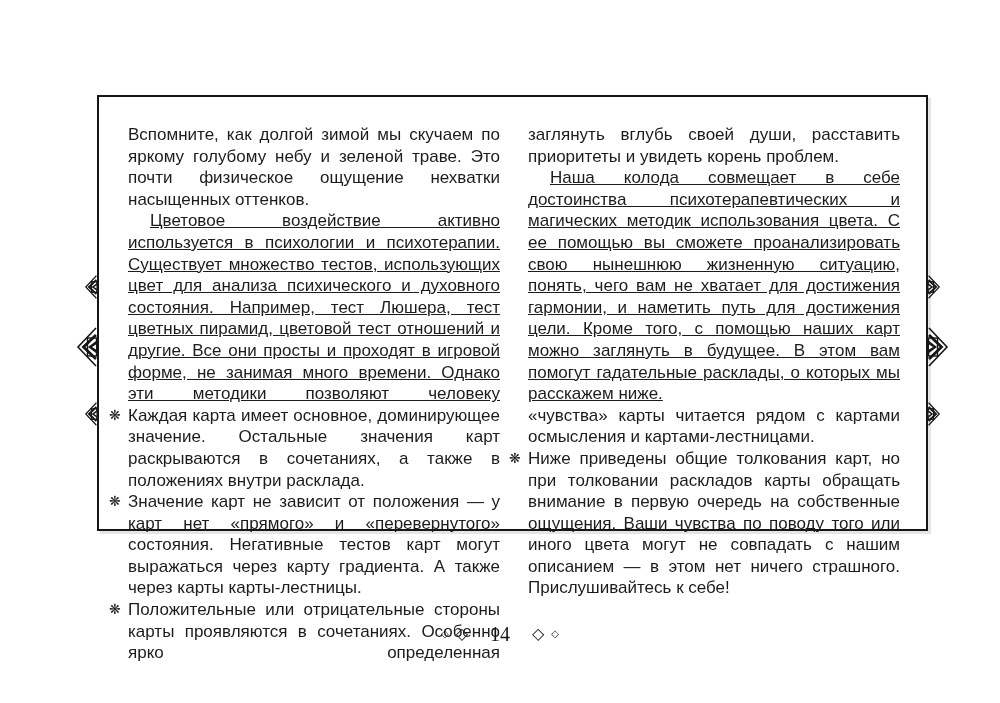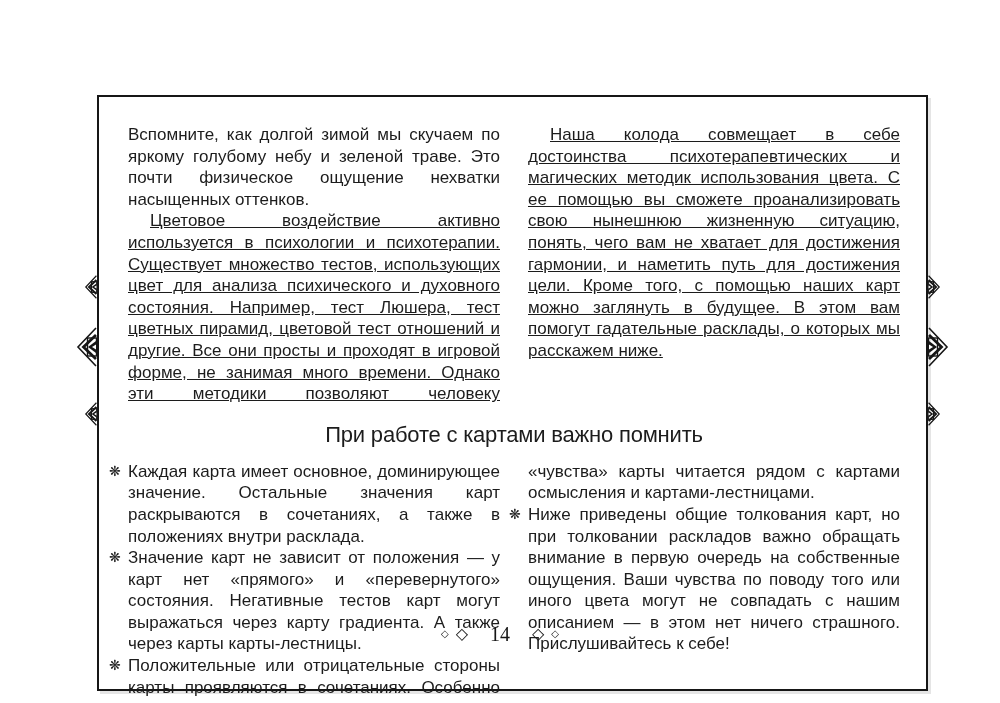--- a/index.html
+++ b/index.html
@@ -15,21 +15,21 @@
     font-family: "Liberation Sans", sans-serif;
     color: #1c1c1c;
     -webkit-hyphens: auto;
     hyphens: auto;
   }
   .frame {
     position: absolute;
     left: 97px;
     top: 95px;
     width: 831px;
-    height: 596px;
+    height: 436px;
     border: 2.5px solid #161616;
     box-sizing: border-box;
     background: #ffffff;
     box-shadow: 3px 3px 0 rgba(0,0,0,0.10);
   }
   .content {
     padding: 27px 26px 0 29px;
   }
   .cols {
     display: flex;
@@ -155,46 +155,46 @@
   </span>
 
   <div class="content">
 
     <div class="cols">
       <div class="col">
         <p class="para">Вспомните, как долгой зимой мы скучаем по яркому голубому небу и зеленой траве. Это почти физическое ощущение нехватки насыщенных оттенков.</p>
         <p class="para indent cont-last">Цветовое воздействие активно используется в психологии и психотерапии. Существует множество тестов, использующих цвет для анализа психического и духовного состояния. Например, тест Люшера, тест цветных пирамид, цветовой тест отношений и другие. Все они просты и проходят в игровой форме, не занимая много времени. Однако эти методики позволяют человеку</p>
       </div>
       <div class="col">
+        <p class="para">заглянуть вглубь своей души, расставить приоритеты и увидеть корень проблем.</p>
         <p class="para indent">Наша колода совмещает в себе достоинства психотерапевтических и магических методик использования цвета. С ее помощью вы сможете проанализировать свою нынешнюю жизненную ситуацию, понять, чего вам не хватает для достижения гармонии, и наметить путь для достижения цели. Кроме того, с помощью наших карт можно заглянуть в будущее. В этом вам помогут гадательные расклады, о которых мы расскажем ниже.</p>
       </div>
     </div>
 
-    <h2 class="heading">При работе с картами важно помнить</h2>
 
     <div class="cols">
       <div class="col">
         <div class="bullet-item">
           <span class="bullet-marker">❋</span>
           <span class="bullet-text">Каждая карта имеет основное, доминирующее значение. Остальные значения карт раскрываются в сочетаниях, а также в положениях внутри расклада.</span>
         </div>
         <div class="bullet-item">
           <span class="bullet-marker">❋</span>
           <span class="bullet-text">Значение карт не зависит от положения — у карт нет «прямого» и «перевернутого» состояния. Негативные тестов карт могут выражаться через карту градиента. А также через карты карты-лестницы.</span>
         </div>
         <div class="bullet-item">
           <span class="bullet-marker">❋</span>
           <span class="bullet-text cont-last">Положительные или отрицательные стороны карты проявляются в сочетаниях. Особенно ярко определенная</span>
         </div>
       </div>
       <div class="col">
         <p class="para">«чувства» карты читается рядом с картами осмысления и картами-лестницами.</p>
         <div class="bullet-item">
           <span class="bullet-marker">❋</span>
-          <span class="bullet-text">Ниже приведены общие толкования карт, но при толковании раскладов важно обращать внимание в первую очередь на собственные ощущения. Ваши чувства по поводу того или иного цвета могут не совпадать с нашим описанием — в этом нет ничего страшного. Прислушивайтесь к себе!</span>
+          <span class="bullet-text">Ниже приведены общие толкования карт, но при толковании раскладов карты обращать внимание в первую очередь на собственные ощущения. Ваши чувства по поводу того или иного цвета могут не совпадать с нашим описанием — в этом нет ничего страшного. Прислушивайтесь к себе!</span>
         </div>
       </div>
     </div>
 
   </div>
 </div>
 
 <div class="footer">
   <span class="d-small">◇</span>
   <span class="d-large">◇</span>

